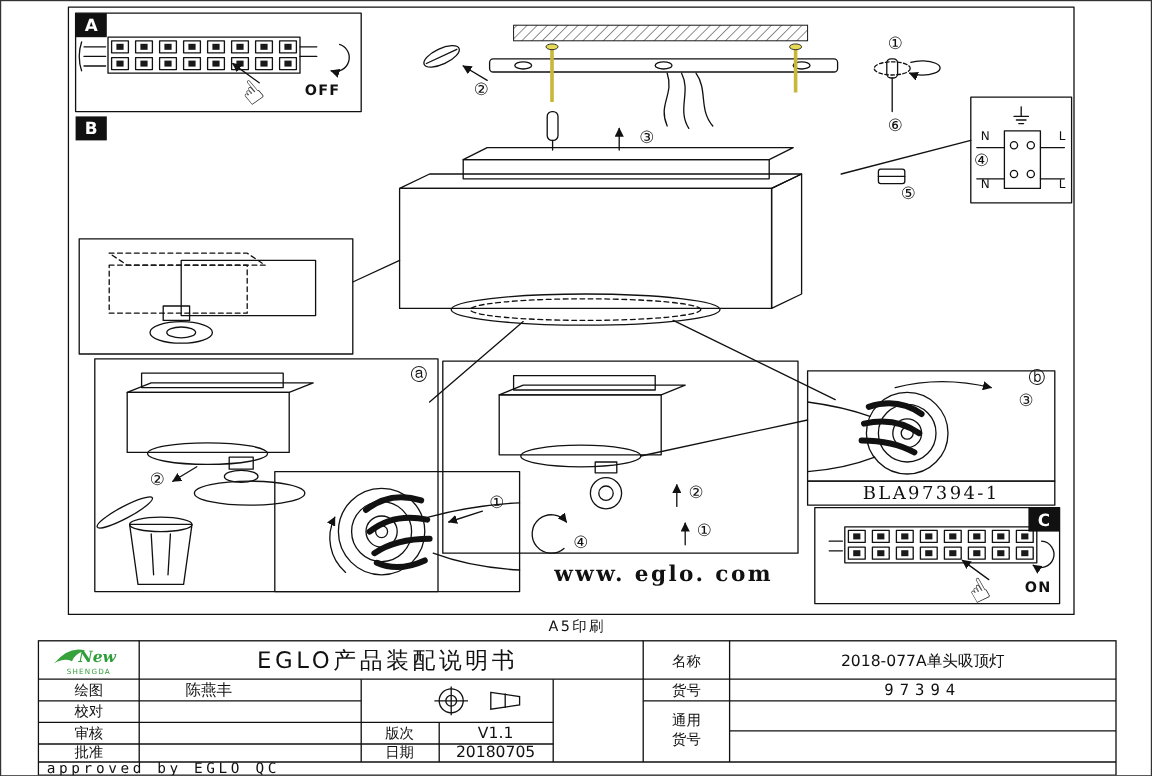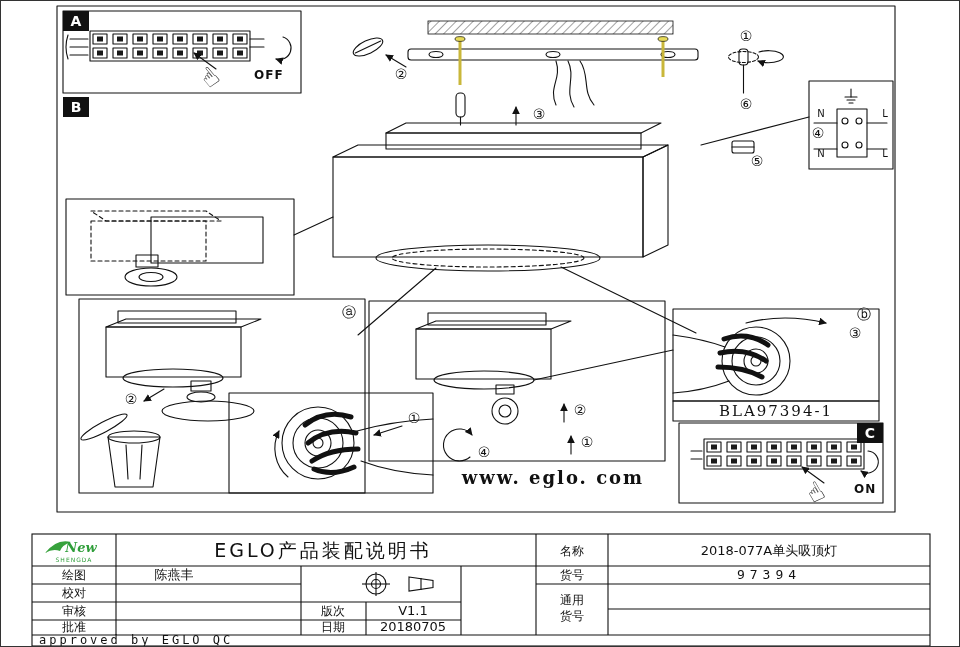--- a/index.html
+++ b/index.html
@@ -266,20 +266,21 @@
         <text x="752" y="496" class="handglyph" transform="rotate(-30 760 488)">☝</text>
         <path class="ln" d="M768,478 L746,462" marker-end="url(#arr)"></path>
         <path class="ln" d="M812,446 a11,11 0 1 1 -7,20" marker-end="url(#arr)"></path>
         <text x="798" y="488" class="switch-txt">ON</text>
       </g>
 
       <text x="497" y="479" class="site">www. eglo. com</text>
     </svg>
   </div>
 
+  <div class="print-note">A5印刷</div>
 
   <div class="title-area">
     <svg width="900" height="114" viewBox="0 0 900 114" xmlns="http://www.w3.org/2000/svg">
       <rect x="1" y="1" width="898" height="112" class="bln" stroke-width="2"></rect>
       <path class="bln" d="M1,33 H899 M1,51 H270 M505,51 H899 M1,69 H430 M577,76 H899 M1,87 H430 M1,102 H899"></path>
       <path class="bln" d="M85,1 V102 M270,33 V102 M335,69 V102 M430,33 V102 M505,1 V102 M577,1 V102"></path>
 
       <g>
         <path d="M14,20 q12,-15 26,-11 q-9,3 -11,9 q-7,-3 -15,2 z" fill="#37a23c"></path>
         <text x="50" y="19" class="logo-script">New</text>

